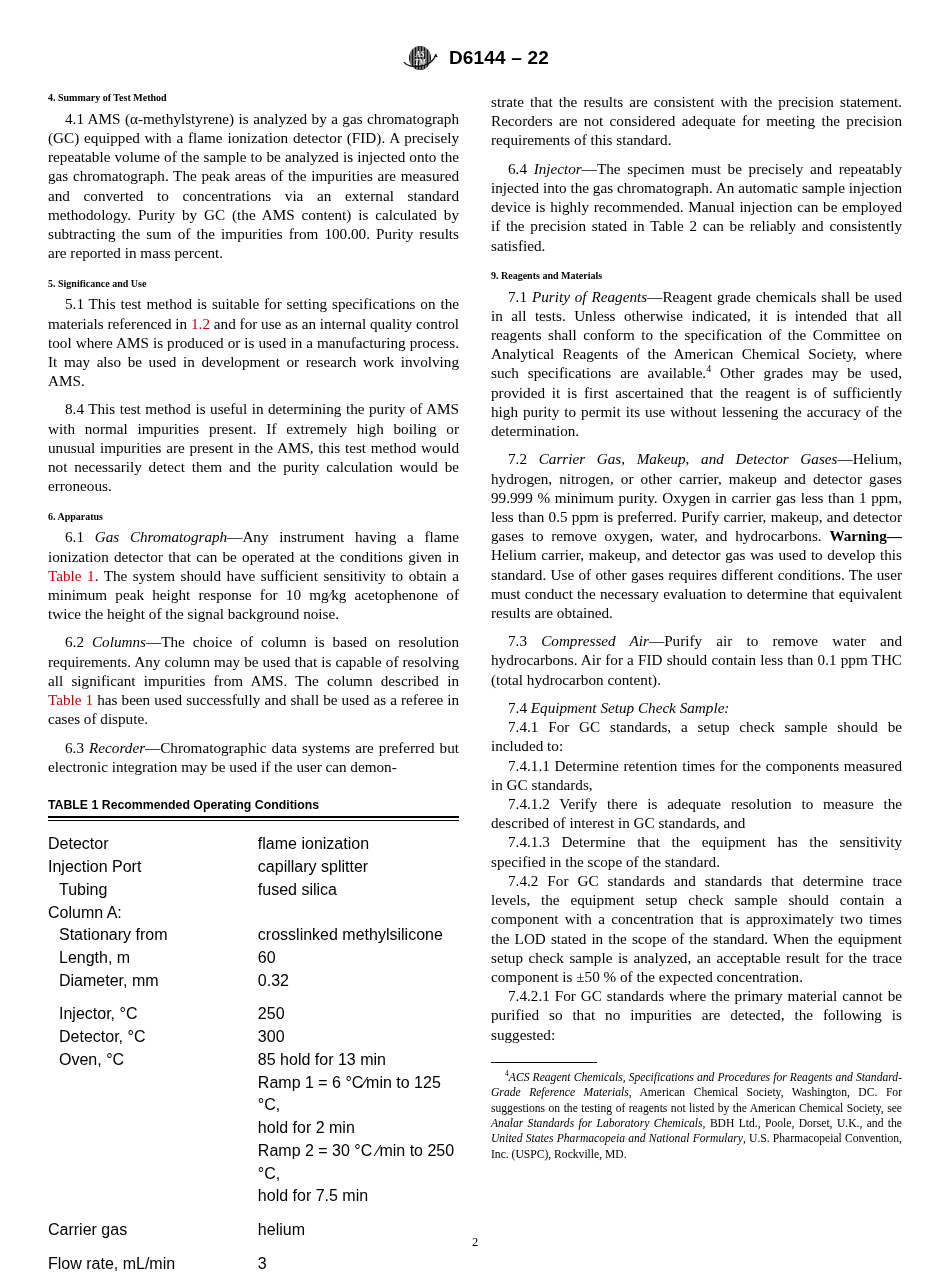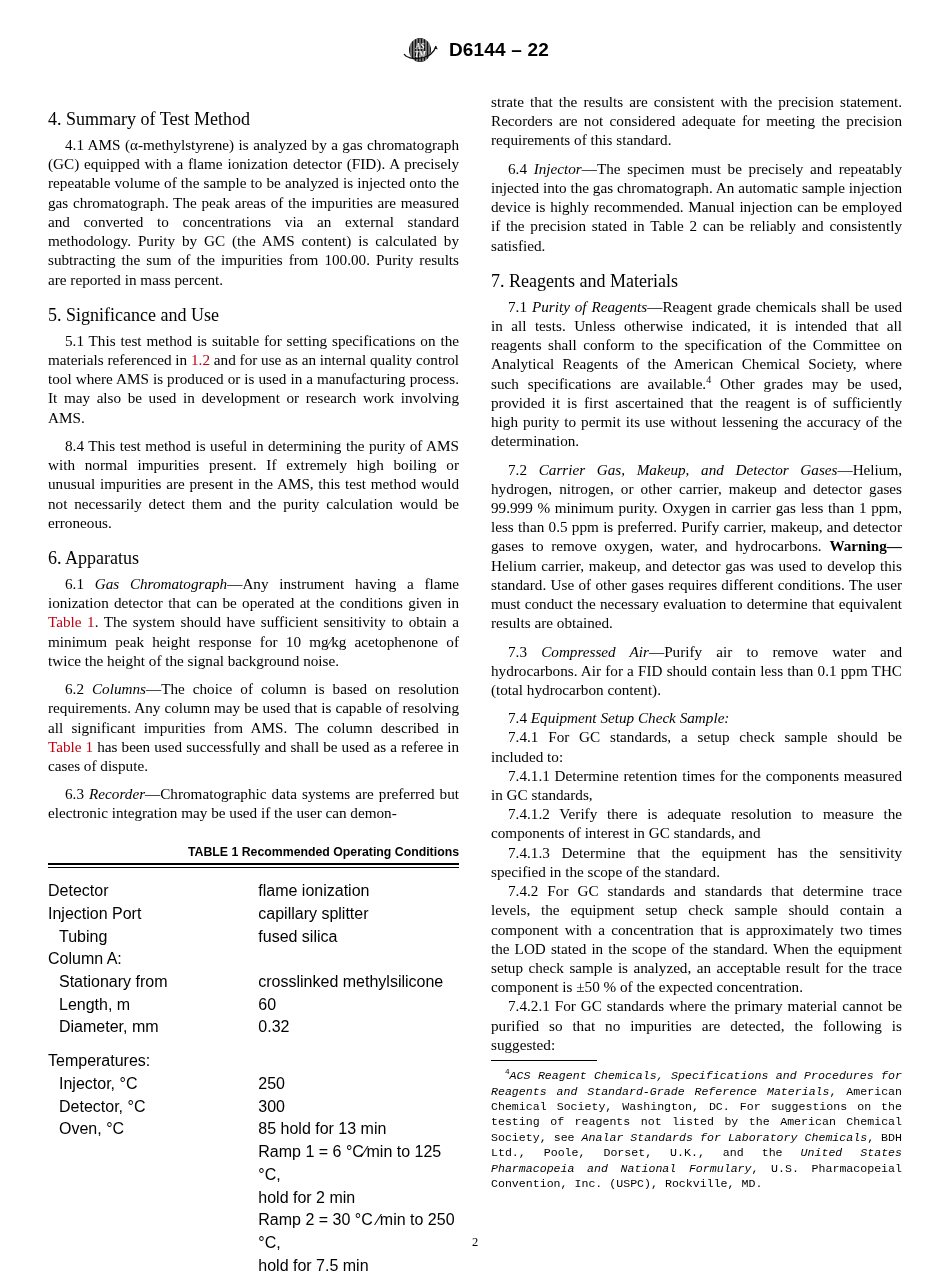--- a/index.html
+++ b/index.html
@@ -12,21 +12,21 @@
     height: 1272px;
     position: relative;
     font-family: "Liberation Serif", "DejaVu Serif", serif;
     color: #000000;
     overflow: hidden;
   }
 
   
   .page-header {
     position: absolute;
-    top: 36px;
+    top: 44px;
     left: 0;
     width: 950px;
     display: flex;
     align-items: center;
     justify-content: center;
     gap: 10px;
   }
   .astm-logo {
     width: 38px;
     height: 28px;
@@ -47,23 +47,23 @@
     width: 854px;
     display: flex;
     gap: 32px;
   }
   .col {
     width: 411px;
   }
 
   
   h2.section-head {
-    font-size: 18px;
-    font-weight: normal;
-    margin: 16px 0 4px 0;
+    font-size: 10px;
+    font-weight: bold;
+    margin: 0 0 4px 0;
     line-height: 1.28;
   }
   h2.section-head.spaced { margin-top: 15px; }
 
   p.para {
     font-size: 15.2px;
     line-height: 1.265;
     margin: 0 0 0 0;
     text-align: justify;
     text-justify: inter-word;
@@ -84,21 +84,21 @@
 
   
   .table-block {
     margin-top: 22px;
     width: 411px;
     font-family: "Liberation Sans", "DejaVu Sans", sans-serif;
   }
   .table-title {
     font-size: 12.3px;
     font-weight: bold;
-    text-align: right;
+    text-align: left;
     margin-bottom: 4px;
   }
   .rule-thick { border-top: 2.1px solid #000; }
   .rule-thin  { border-top: 1.0px solid #000; }
   .rule-gap   { height: 2.5px; }
 
   table.conditions {
     width: 100%;
     border-collapse: collapse;
     font-size: 16px;
@@ -111,22 +111,21 @@
   }
   td.k { width: 205px; }
   td.v { width: 206px; }
   .ind1 { padding-left: 11px !important; }
   .blankrow td { height: 11px; }
   .looserow td { padding-top: 11px !important; }
   .multi { white-space: pre-line; }
 
   
   .footnote-block {
-    margin-top: 6px;
-    font-family: Liberation Mono, monospace;
+    margin-top: 18px;
   }
   .footnote-rule {
     width: 106px;
     border-top: 1px solid #000;
     margin-bottom: 7px;
   }
   p.footnote {
     font-size: 11.6px;
     line-height: 1.33;
     margin: 0;
@@ -235,24 +234,20 @@
             </tr>
             <tr>
               <td class="k ind1">Diameter, mm</td>
               <td class="v multi">0.32</td>
             </tr>
             <tr class="blankrow">
               <td class="k"></td>
               <td class="v multi"></td>
             </tr>
             <tr>
-              <td class="k">Temperatures:</td>
-              <td class="v multi"></td>
-            </tr>
-            <tr>
               <td class="k ind1">Injector, °C</td>
               <td class="v multi">250</td>
             </tr>
             <tr>
               <td class="k ind1">Detector, °C</td>
               <td class="v multi">300</td>
             </tr>
             <tr>
               <td class="k ind1">Oven, °C</td>
               <td class="v multi">85 hold for 13 min
@@ -284,21 +279,21 @@
 
   </div>
 
   <div class="col">
 
     <p class="para" style="text-indent:0">strate that the results are consistent with the precision statement. Recorders are not considered adequate for meeting the precision requirements of this standard.</p>
 
     <p class="para"><span>6.4</span>
       <span class="it">Injector</span><span>—The specimen must be precisely and repeatably injected into the gas chromatograph. An automatic sample injection device is highly recommended. Manual injection can be employed if the precision stated in Table 2 can be reliably and consistently satisfied.</span></p>
 
-    <h2 class="section-head spaced">7.  Reagents and Materials</h2>
+    <h2 class="section-head spaced">9.  Reagents and Materials</h2>
 
     <p class="para"><span>7.1</span>
       <span class="it">Purity of Reagents</span><span>—Reagent grade chemicals shall be used in all tests. Unless otherwise indicated, it is intended that all reagents shall conform to the specification of the Committee on Analytical Reagents of the American Chemical Society, where such specifications are available.</span><sup class="fn">4</sup>
       <span>Other grades may be used, provided it is first ascertained that the reagent is of sufficiently high purity to permit its use without lessening the accuracy of the determination.</span></p>
 
     <p class="para"><span>7.2</span>
       <span class="it">Carrier Gas, Makeup, and Detector Gases</span><span>—Helium, hydrogen, nitrogen, or other carrier, makeup and detector gases 99.999 % minimum purity. Oxygen in carrier gas less than 1 ppm, less than 0.5 ppm is preferred. Purify carrier, makeup, and detector gases to remove oxygen, water, and hydrocarbons.</span>
       <span class="bd">Warning—</span><span>Helium carrier, makeup, and detector gas was used to develop this standard. Use of other gases requires different conditions. The user must conduct the necessary evaluation to determine that equivalent results are obtained.</span></p>
 
     <p class="para"><span>7.3</span>
@@ -307,21 +302,21 @@
     <p class="para tight" style="margin-top:9px"><span>7.4</span>
       <span class="it">Equipment Setup Check Sample:</span></p>
 
     <p class="para tight"><span>7.4.1</span>
       <span>For GC standards, a setup check sample should be included to:</span></p>
 
     <p class="para tight"><span>7.4.1.1</span>
       <span>Determine retention times for the components measured in GC standards,</span></p>
 
     <p class="para tight"><span>7.4.1.2</span>
-      <span>Verify there is adequate resolution to measure the components of interest in GC standards, and</span></p>
+      <span>Verify there is adequate resolution to measure the described of interest in GC standards, and</span></p>
 
     <p class="para tight"><span>7.4.1.3</span>
       <span>Determine that the equipment has the sensitivity specified in the scope of the standard.</span></p>
 
     <p class="para tight"><span>7.4.2</span>
       <span>For GC standards and standards that determine trace levels, the equipment setup check sample should contain a component with a concentration that is approximately two times the LOD stated in the scope of the standard. When the equipment setup check sample is analyzed, an acceptable result for the trace component is ±50 % of the expected concentration.</span></p>
 
     <p class="para tight"><span>7.4.2.1</span>
       <span>For GC standards where the primary material cannot be purified so that no impurities are detected, the following is suggested:</span></p>
 

